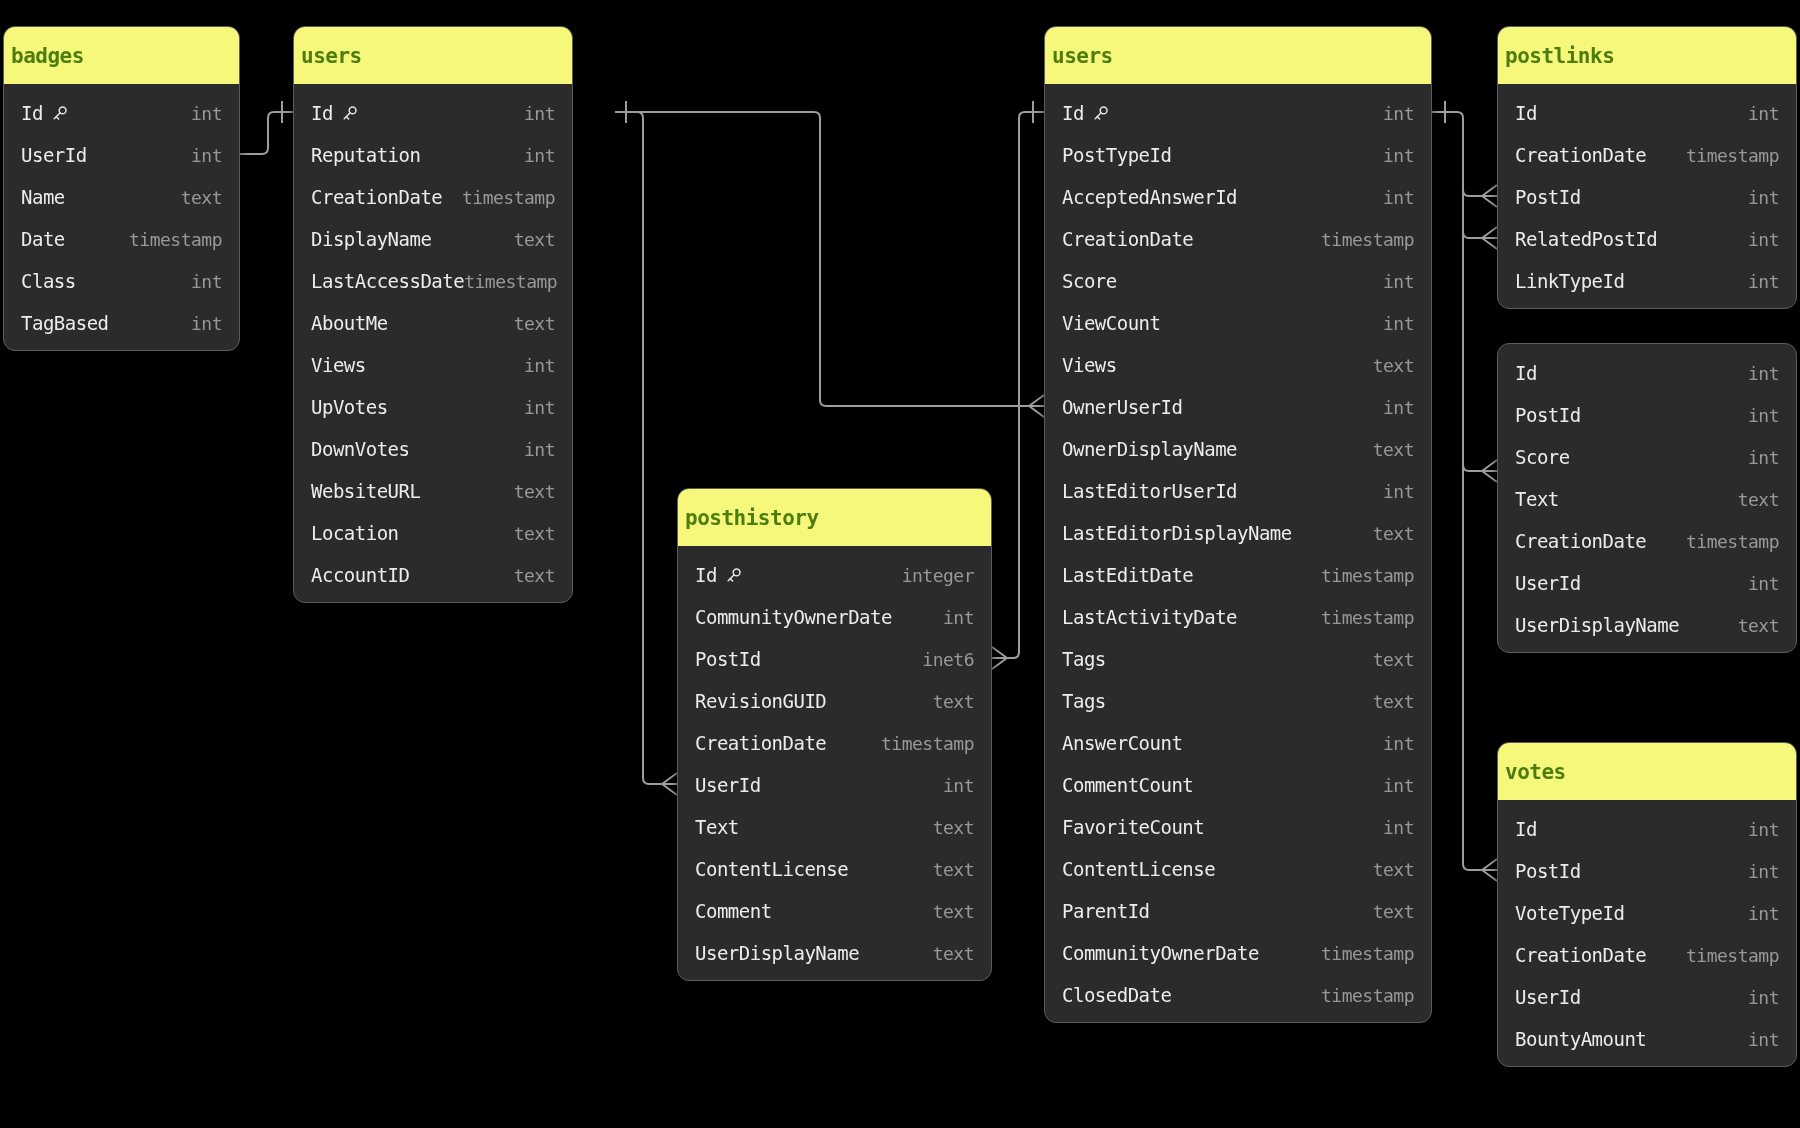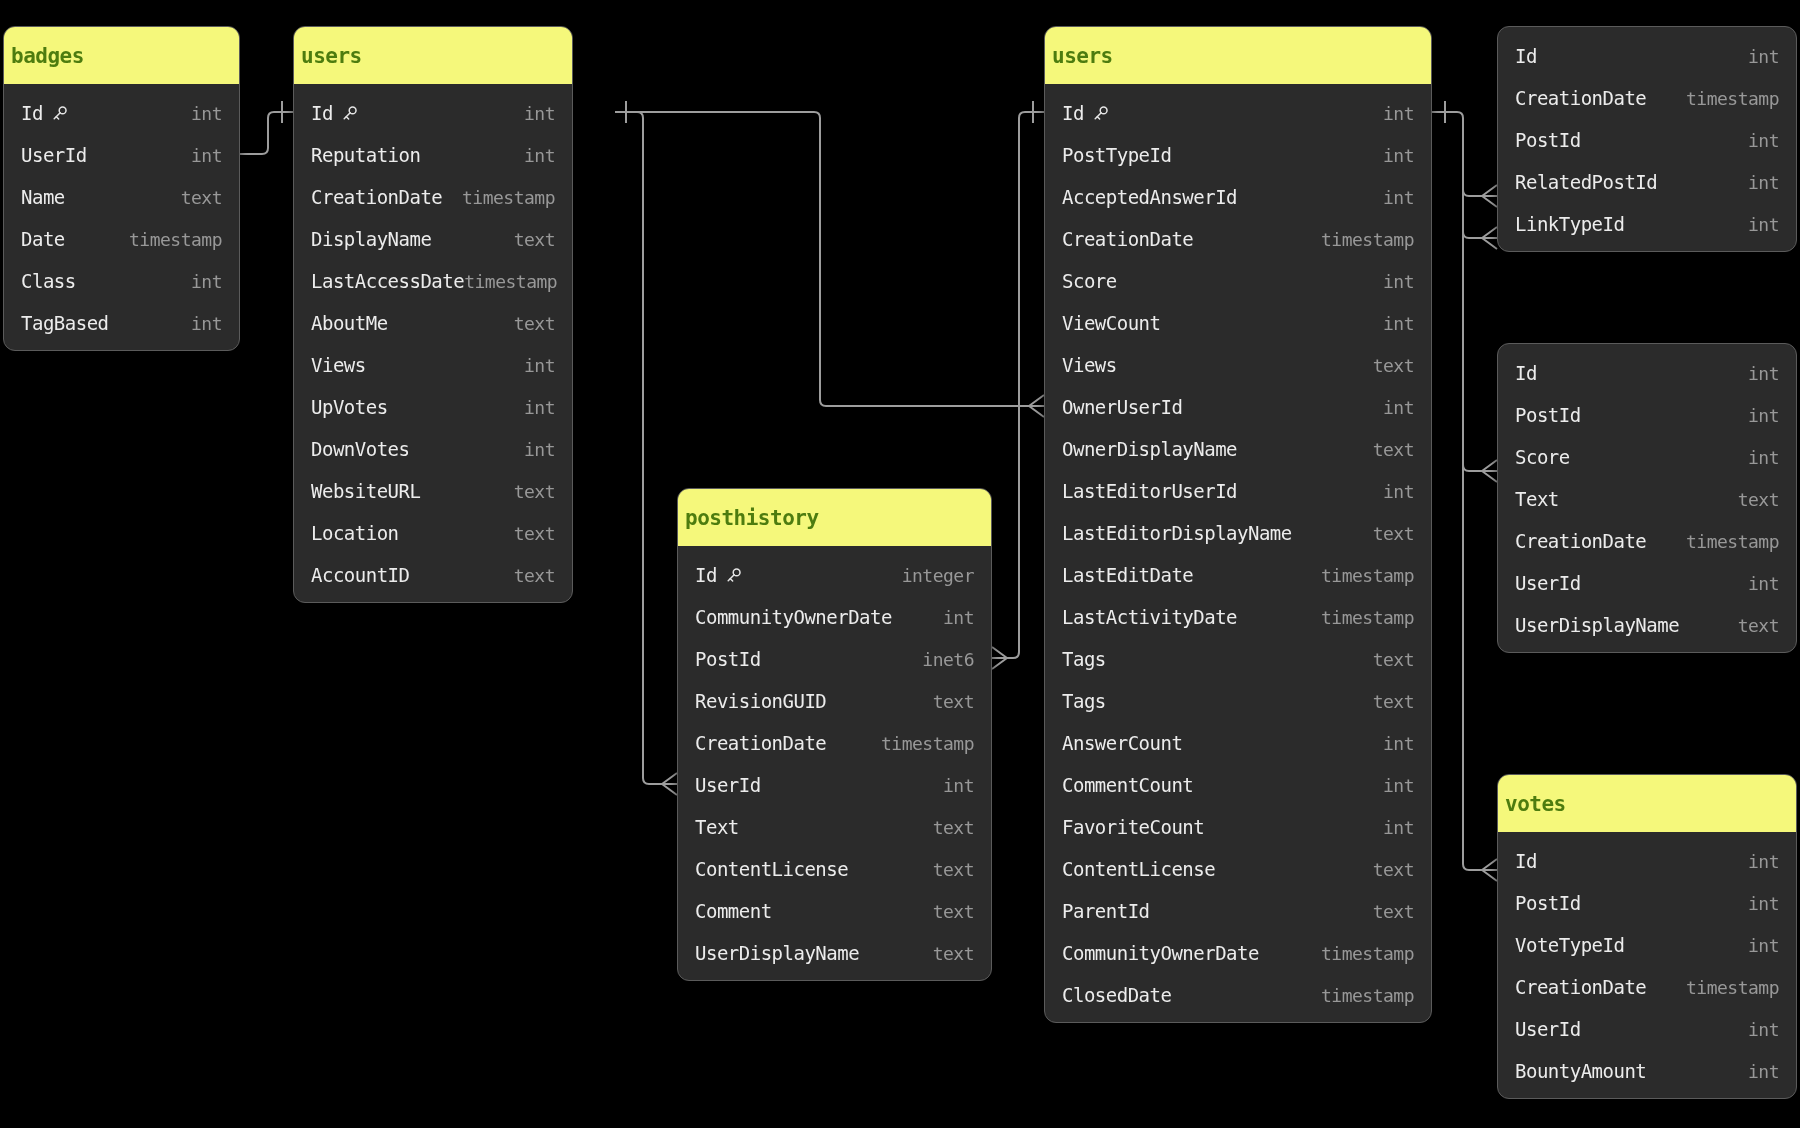--- a/index.html
+++ b/index.html
@@ -439,20 +439,23 @@
         </div>
         <div class="field-row">
           <span class="field-name">
             <span>ClosedDate</span>
           </span>
           <span class="field-type">timestamp</span>
         </div>
       </div>
     </div>
     <div class="table-card" style="left: 1497px; top: 26px; width: 300px;">
+      <div class="table-header">
+        <span>postlinks</span>
+      </div>
       <div class="table-body">
         <div class="field-row">
           <span class="field-name">
             <span>Id</span>
           </span>
           <span class="field-type">int</span>
         </div>
         <div class="field-row">
           <span class="field-name">
             <span>CreationDate</span>
@@ -518,21 +521,21 @@
           <span class="field-type">int</span>
         </div>
         <div class="field-row">
           <span class="field-name">
             <span>UserDisplayName</span>
           </span>
           <span class="field-type">text</span>
         </div>
       </div>
     </div>
-    <div class="table-card" style="left: 1497px; top: 742px; width: 300px; margin-top: 32px;">
+    <div class="table-card" style="left: 1497px; top: 742px; width: 300px;">
       <div class="table-header">
         <span>votes</span>
       </div>
       <div class="table-body">
         <div class="field-row">
           <span class="field-name">
             <span>Id</span>
           </span>
           <span class="field-type">int</span>
         </div>

